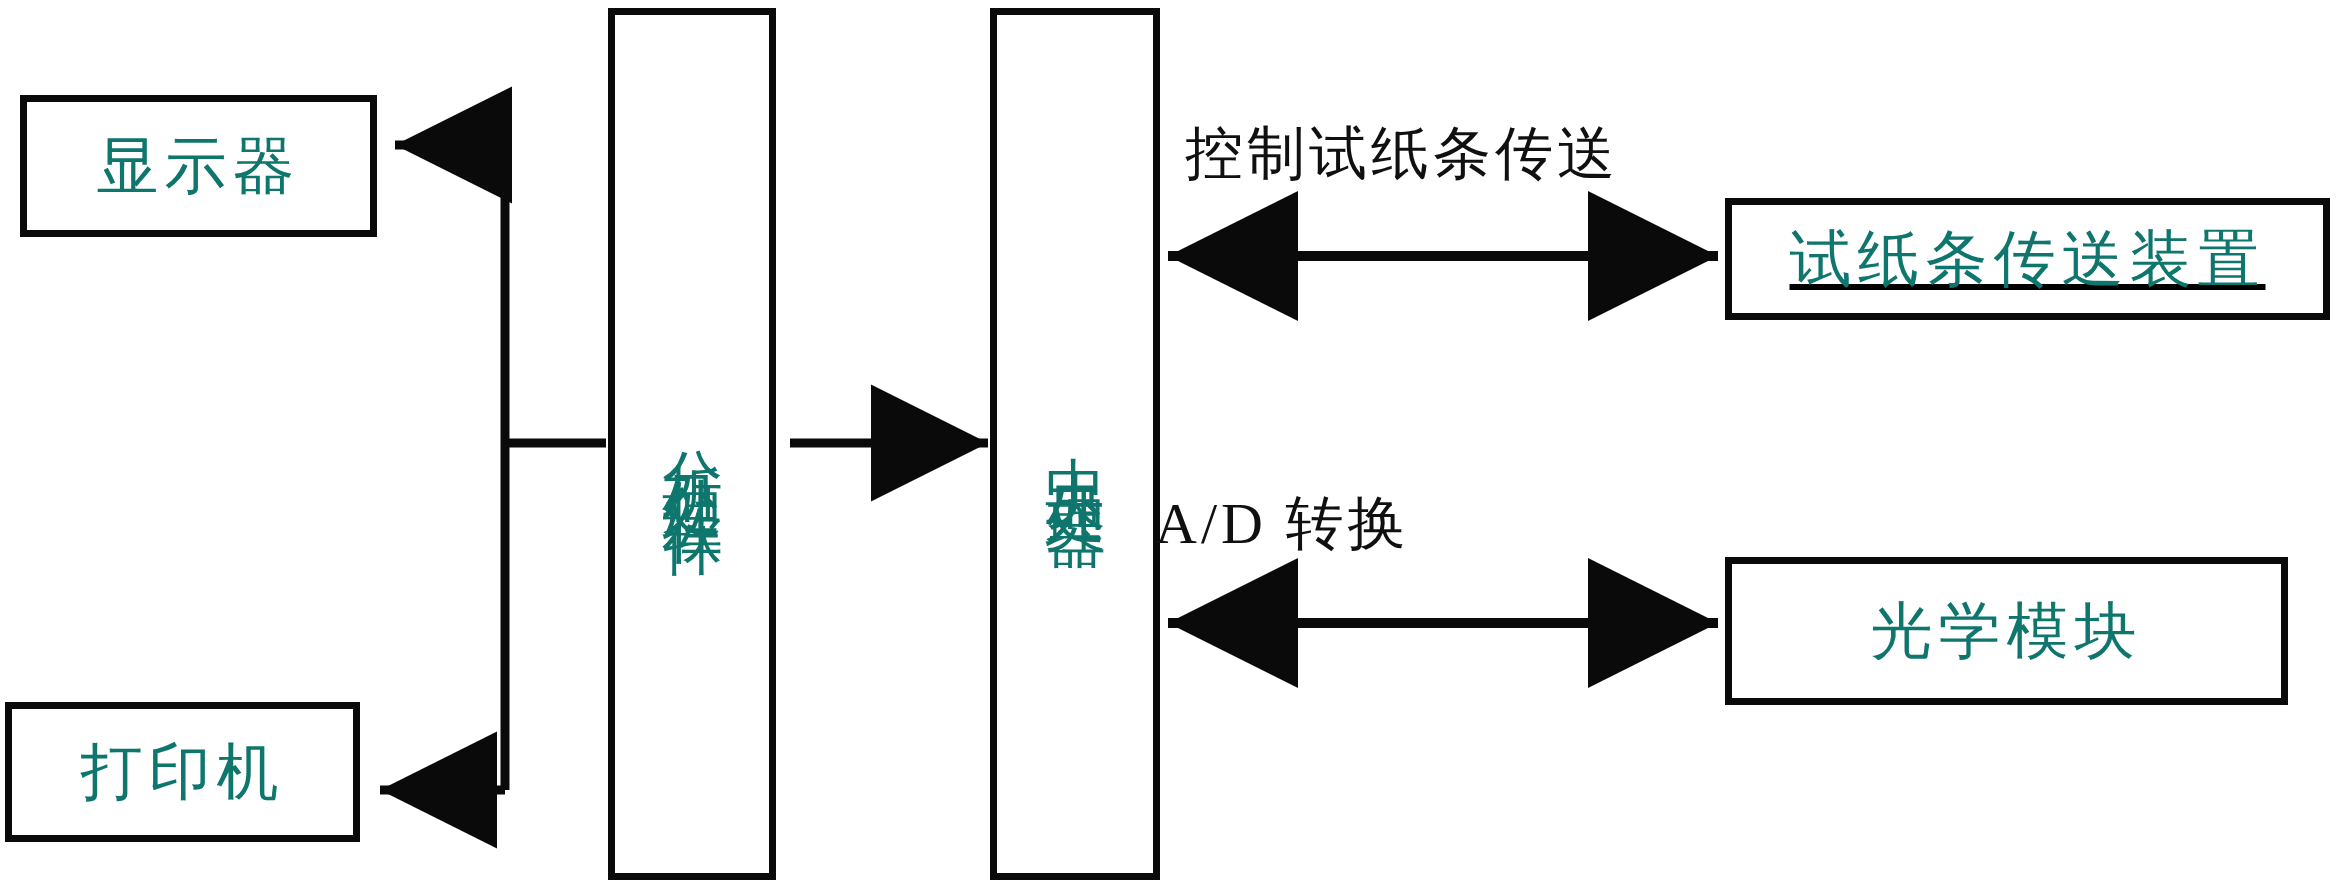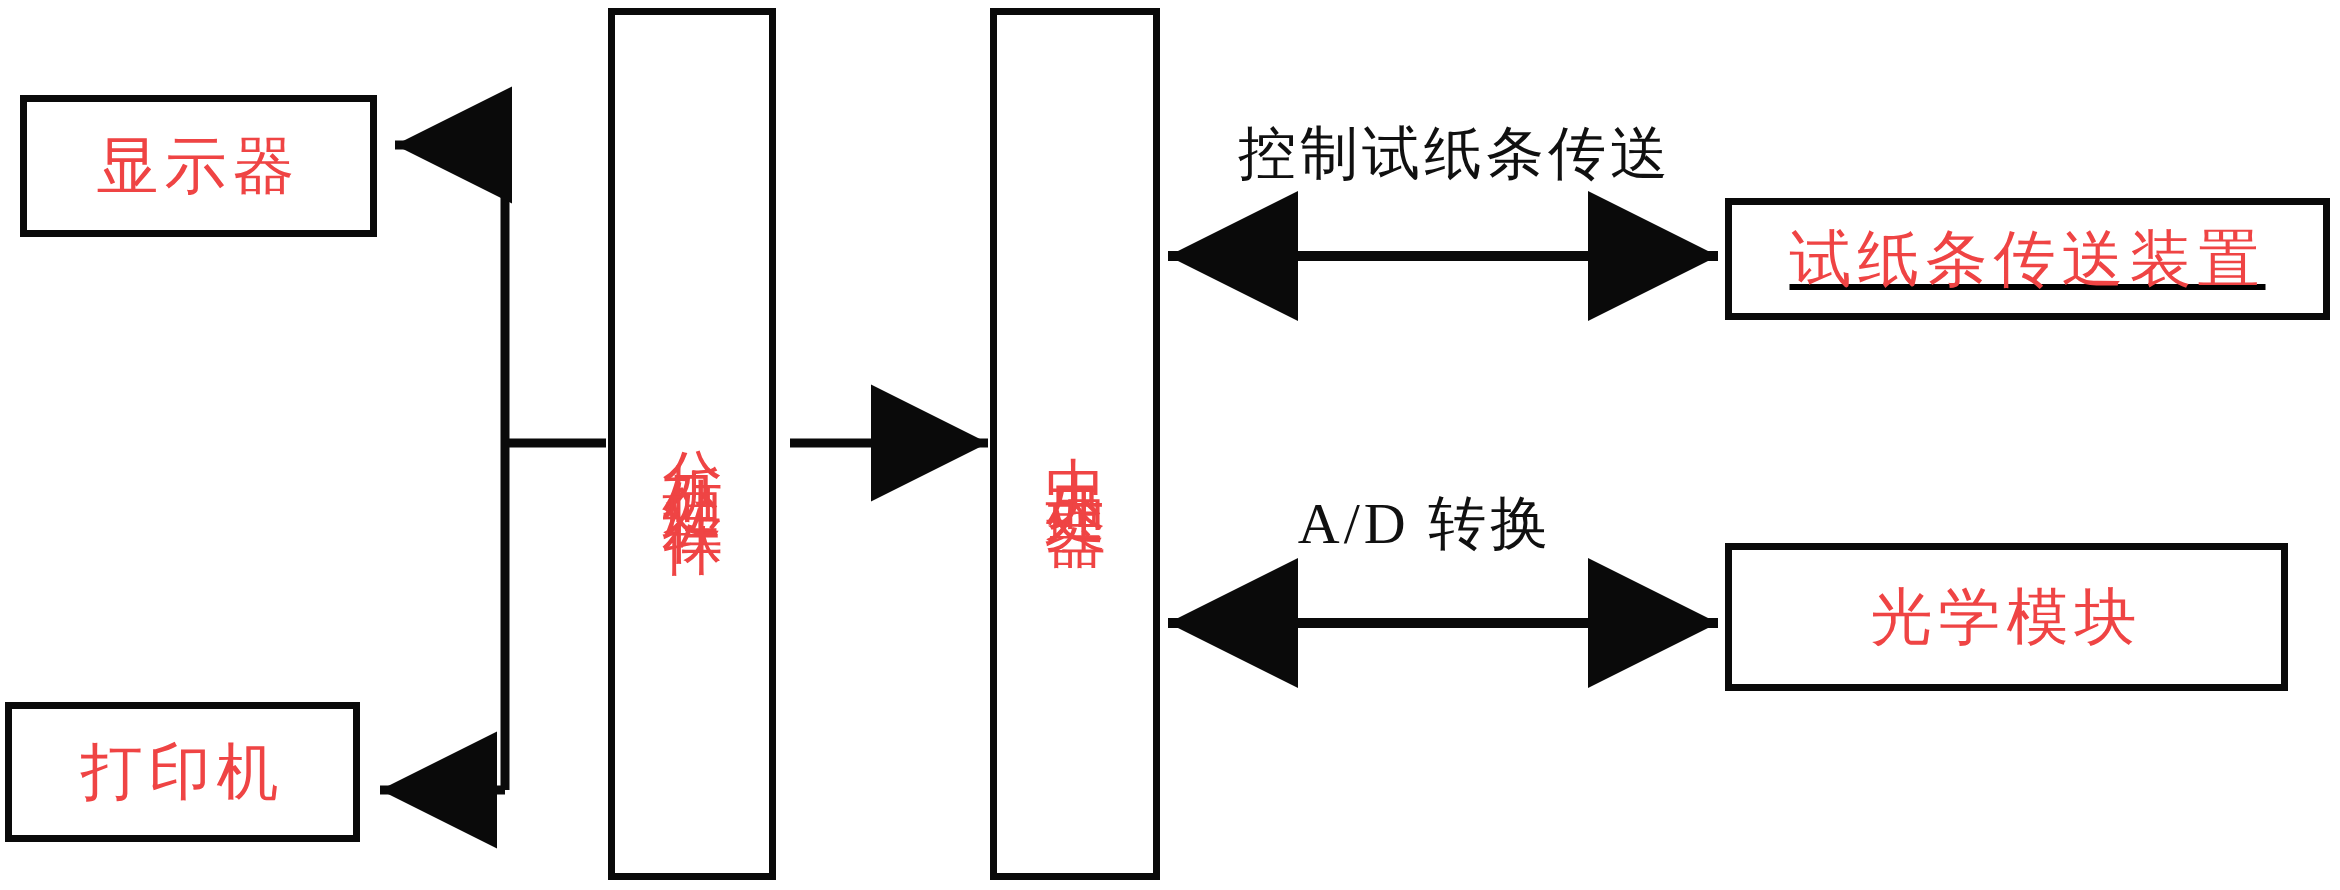--- a/index.html
+++ b/index.html
@@ -29,21 +29,21 @@
     position: absolute;
     box-sizing: border-box;
     border: 7px solid #0a0a0a;
     background: #ffffff;
     display: flex;
     align-items: center;
     justify-content: center;
   }
   .node-label {
     font-family: "Liberation Serif", "DejaVu Serif", serif;
-    color: #ef4444;
+    color: #0f766e;
     line-height: 1.08;
     white-space: pre;
     text-align: center;
   }
   .label-h {
     font-size: 62px;
     letter-spacing: 6px;
   }
   .label-v {
     font-size: 60px;
@@ -51,21 +51,21 @@
     text-orientation: upright;
     letter-spacing: 14px;
   }
   .edge-label {
     position: absolute;
     font-family: "Liberation Serif", "DejaVu Serif", serif;
     font-size: 58px;
     color: #101010;
     letter-spacing: 4px;
     white-space: pre;
-    text-align: center;
+    text-align: left;
   }
 </style>
 </head>
 <body>
 
 <div id="diagram-root">
 
   <svg id="diagram-svg" viewBox="0 0 2340 890" aria-hidden="true">
     <defs>
       <marker id="arrow-left" markerWidth="14" markerHeight="14" refX="13" refY="7" orient="auto-start-reverse" markerUnits="strokeWidth">
@@ -118,21 +118,21 @@
   </div>
 
   <div class="node-box" style="left:990px; top:8px; width:170px; height:872px;">
     <span class="node-label label-v">中央处理器</span>
   </div>
 
   <div class="node-box" style="left:1725px; top:198px; width:605px; height:122px;text-decoration:underline;">
     <span class="node-label label-h">试纸条传送装置</span>
   </div>
 
-  <div class="node-box" style="left:1725px; top:543px; width:563px; height:148px;">
+  <div class="node-box" style="left:1725px; top:557px; width:563px; height:148px;">
     <span class="node-label label-h">光学模块</span>
   </div>
 
   <div class="edge-label" style="left:1185px; top:115px; width:540px;">控制试纸条传送</div>
 
   <div class="edge-label" style="left:1155px; top:485px; width:540px;">A/D 转换</div>
 
 </div>
 
 </body></html>

